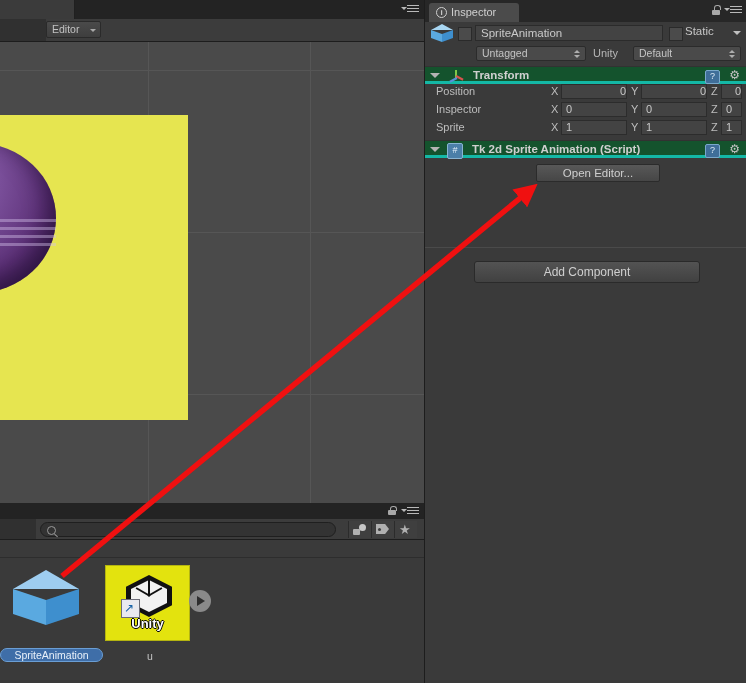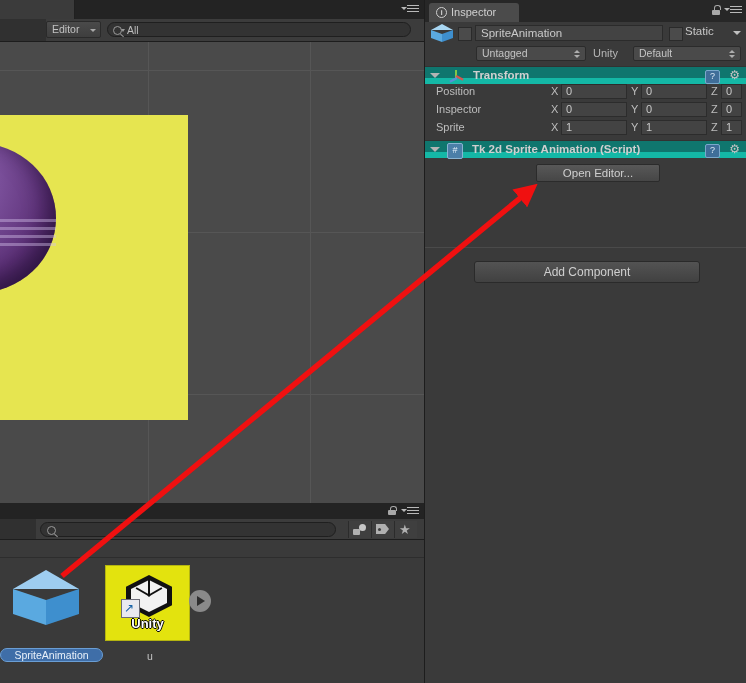--- a/index.html
+++ b/index.html
@@ -639,23 +639,23 @@
     border-left: 3.5px solid transparent;
     border-right: 3.5px solid transparent;
     border-top: 3px solid #aeaeae;
   }
 
   
   .component-header {
     position: absolute;
     left: 0;
     width: 321px; height: 18px;
-    background: #0f766e;
+    background: #14532d;
     border-top: 1px solid #323232;
-    border-bottom: 6px solid #14b8a6;
+    border-bottom: 3px solid #14b8a6;
     box-sizing: border-box;
   }
   .comp-foldout {
     position: absolute;
     left: 5px; top: 6px;
     width: 0; height: 0;
     border-left: 5px solid transparent;
     border-right: 5px solid transparent;
     border-top: 5px solid #b4b4b4;
     cursor: pointer;
@@ -692,21 +692,21 @@
   #transform-icon {
     position: absolute;
     left: 24px; top: 2px;
     width: 14px; height: 14px;
   }
   #transform-icon .ax-g { position: absolute; left: 6px; top: 1px; width: 2px; height: 9px; background: #7ec94a; }
   #transform-icon .ax-r { position: absolute; left: 7px; top: 6px; width: 8px; height: 2px; background: #d9534f; transform: rotate(28deg); transform-origin: left center; }
   #transform-icon .ax-b { position: absolute; left: 0px; top: 8px; width: 8px; height: 2px; background: #5b8fd9; transform: rotate(-28deg); transform-origin: right center; }
 
   .vec-row { position: absolute; left: 0; width: 321px; height: 17px; }
-  #row-position { top: 84px; }
+  #row-position { top: 84px; text-align: right; }
   #row-rotation { top: 102px; }
   #row-scale    { top: 120px; }
   .vec-label {
     position: absolute; left: 11px; top: 1px;
     font-size: 11px; color: #bdbdbd;
   }
   .axis-letter {
     position: absolute; top: 1px;
     font-size: 11px; color: #bdbdbd;
   }
@@ -869,25 +869,20 @@
             <i></i>
           </div>
       </div>
     </div>
 
     <div id="scene-toolbar">
       <div id="scene-toolbar-left-pad"></div>
       <div id="gizmos-btn">
         <span>Editor</span>
         <span id="gizmos-caret"></span>
-      </div>
-      <div id="scene-search" title="All">
-        <span id="scene-search-icon"></span>
-        <span id="scene-search-caret"></span>
-        <span id="scene-search-text">All</span>
       </div>
     </div>
 
     <div id="scene-view">
       <div class="grid-v" style="left:148px"></div>
       <div class="grid-v" style="left:310px"></div>
       <div class="grid-h" style="top:28px"></div>
       <div class="grid-h" style="top:190px"></div>
       <div class="grid-h" style="top:352px"></div>
 

